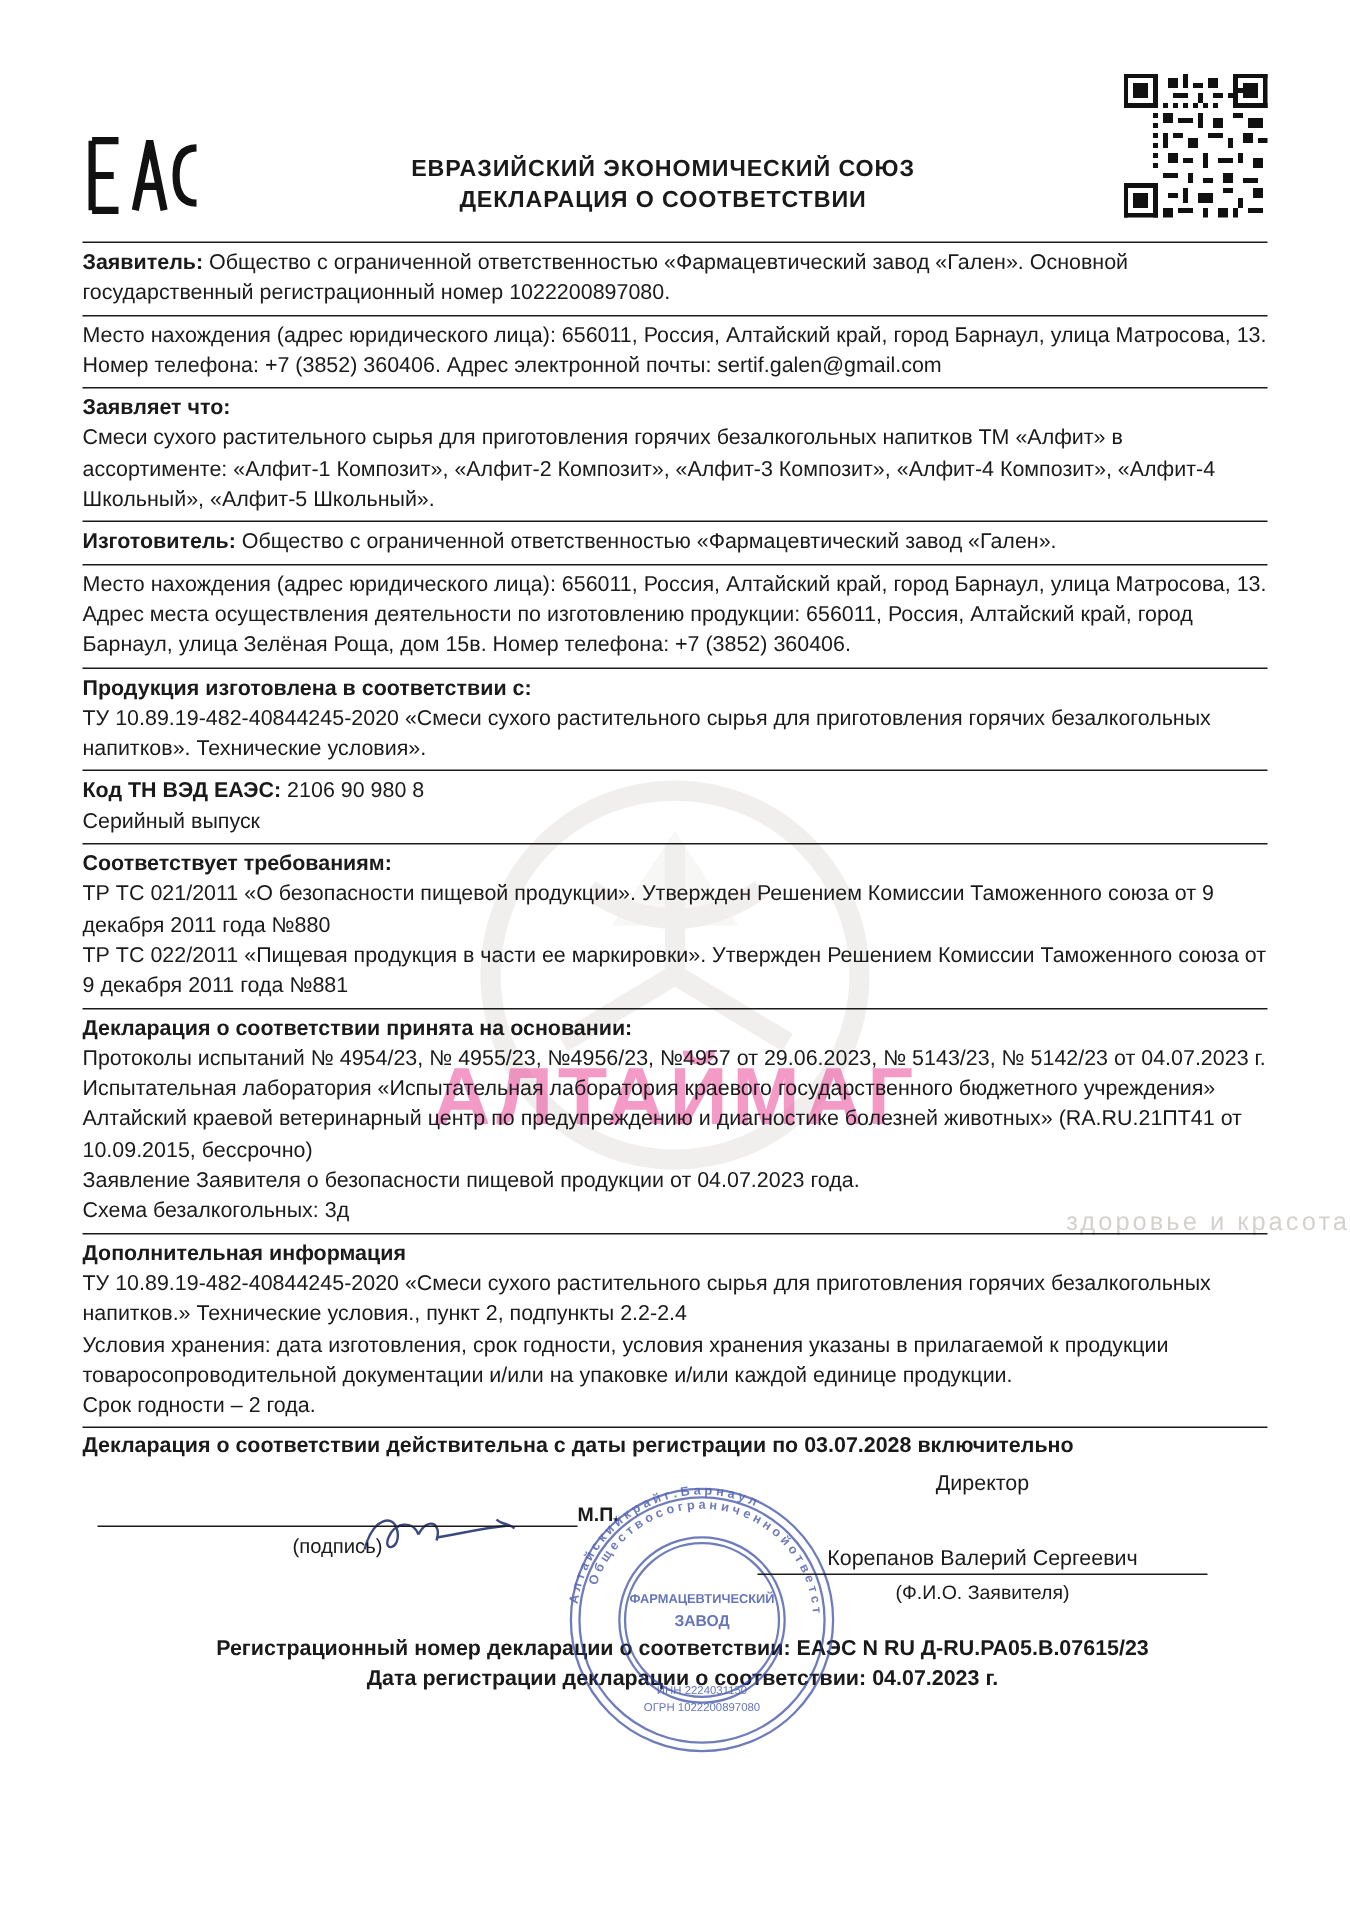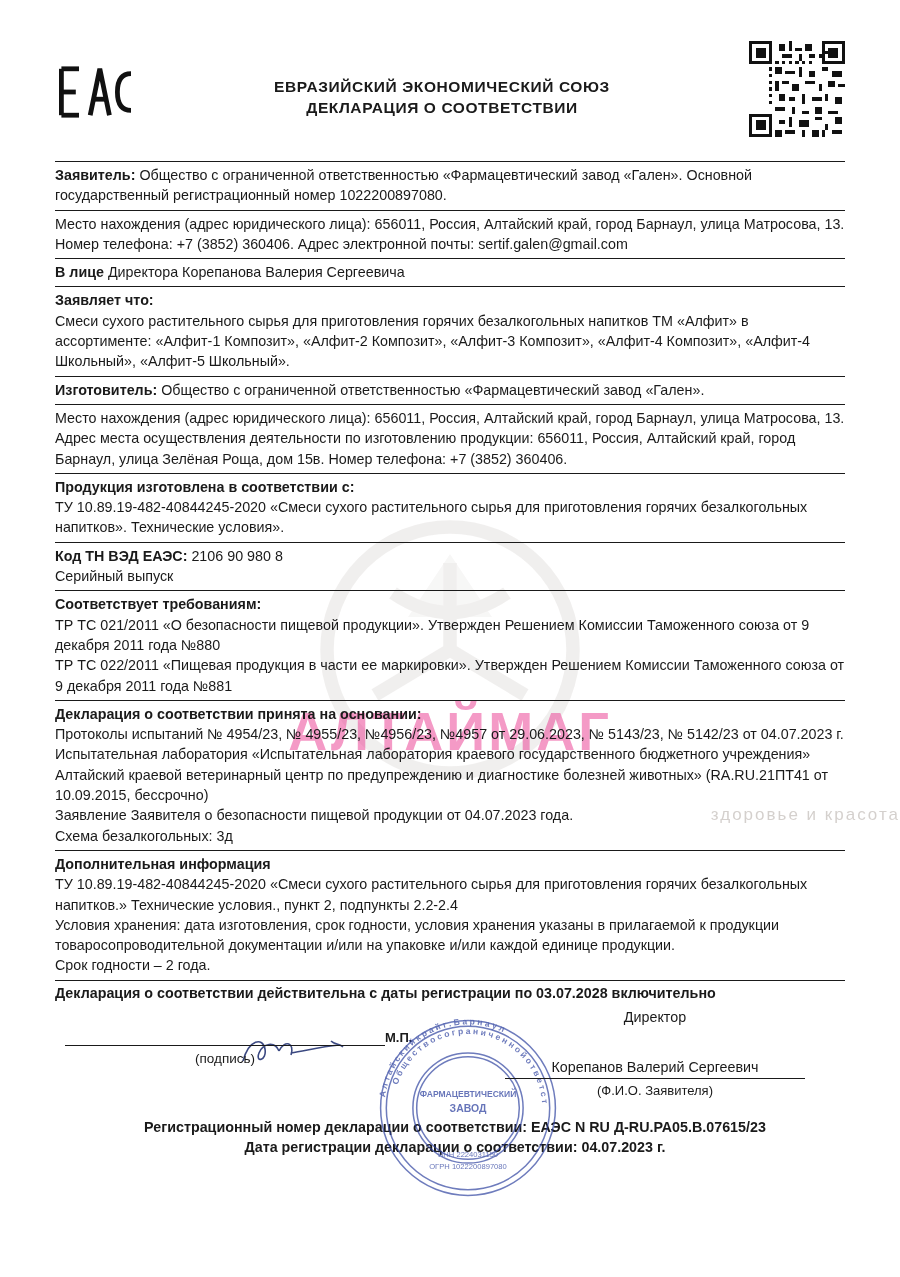--- a/index.html
+++ b/index.html
@@ -52,21 +52,21 @@
     font-size: 17px;
     letter-spacing: 2px;
     color: #b9b2ad;
     opacity: 0.6;
   }
 
   
   .content { position: relative; z-index: 2; padding: 30px 55px 0 55px; }
   .header {
     display: flex;
-    align-items: center;
+    align-items: flex-end;
     justify-content: space-between;
     height: 115px;
   }
   .eac-mark {
     width: 80px;
     height: 56px;
     margin-top: 8px;
     flex: 0 0 auto;
   }
   .title-block {
@@ -274,24 +274,20 @@
 
       <div class="row">
         <p><span class="b">Заявитель:</span>
         <span>Общество с ограниченной ответственностью «Фармацевтический завод «Гален». Основной государственный регистрационный номер 1022200897080.</span></p>
       </div>
 
       <div class="row">
         <p>Место нахождения (адрес юридического лица): 656011, Россия, Алтайский край, город Барнаул, улица Матросова, 13. Номер телефона: +7 (3852) 360406. Адрес электронной почты: sertif.galen@gmail.com</p>
       </div>
 
-      <div class="row">
-        <p><span class="b">В лице</span>
-        <span>Директора Корепанова Валерия Сергеевича</span></p>
-      </div>
 
       <div class="row">
         <p class="b">Заявляет что:</p>
         <p>Смеси сухого растительного сырья для приготовления горячих безалкогольных напитков ТМ «Алфит» в ассортименте: «Алфит-1 Композит», «Алфит-2 Композит», «Алфит-3 Композит», «Алфит-4 Композит», «Алфит-4 Школьный», «Алфит-5 Школьный».</p>
       </div>
 
       <div class="row">
         <p><span class="b">Изготовитель:</span>
         <span>Общество с ограниченной ответственностью «Фармацевтический завод «Гален».</span></p>
       </div>

